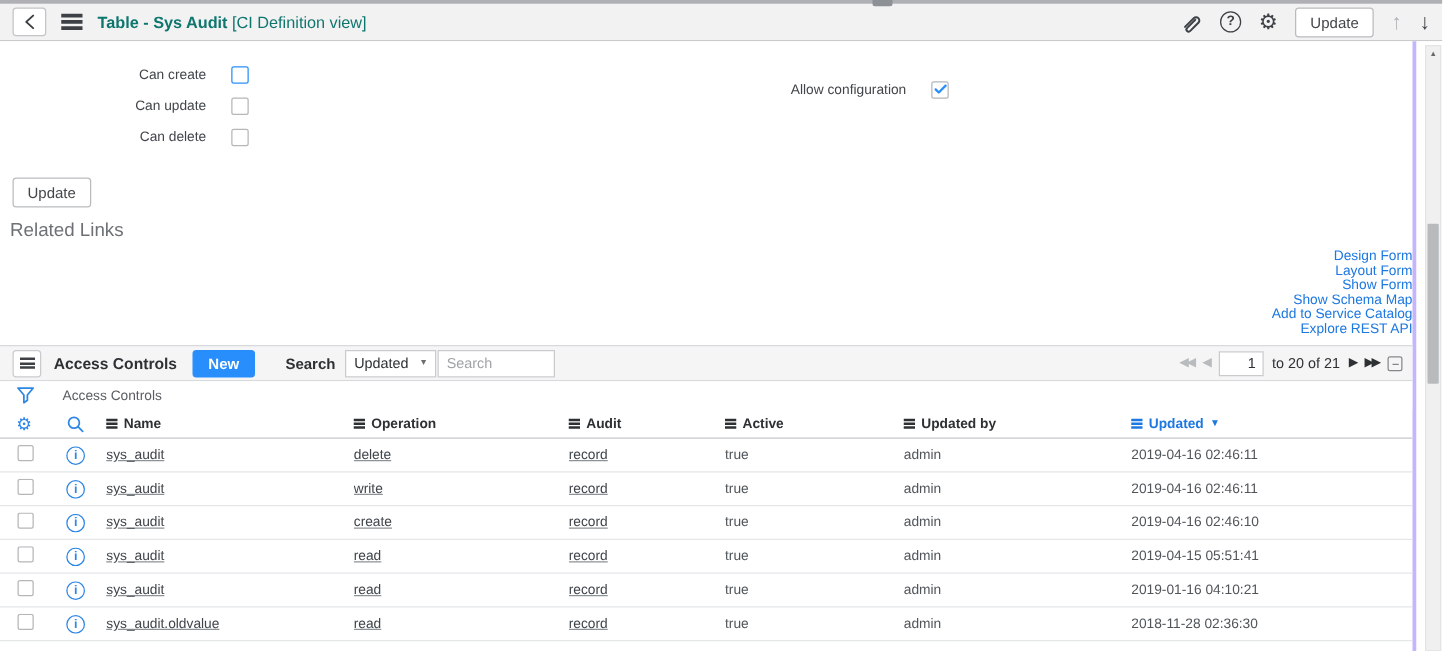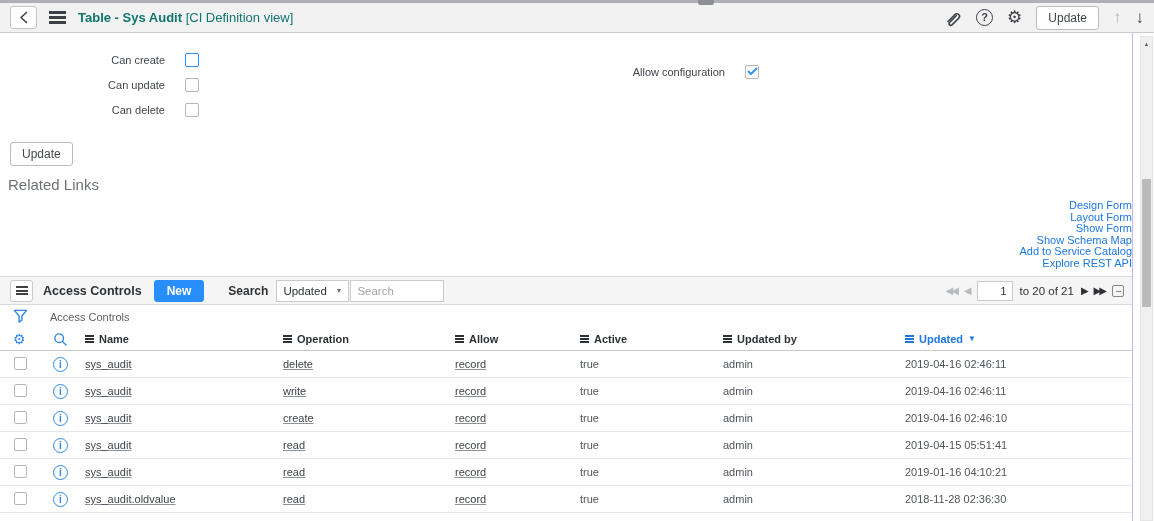--- a/index.html
+++ b/index.html
@@ -33,21 +33,21 @@
   .help-circle{width:17px;height:17px;border:1.6px solid #3d4145;border-radius:50%;
     font-size:11px;font-weight:bold;line-height:1;}
   .gear-glyph{font-size:17px;line-height:1;}
   .hdr-update{background:#fff;border:1px solid #b9bbbd;border-radius:3px;padding:4px 11px;
     font-size:12px;color:#43474b;cursor:pointer;font-family:inherit;}
   .arrow{font-size:17px;font-weight:bold;line-height:1;}
   .arrow.disabled{color:#b3b6b9;}
 
   
   .content{position:relative;width:1133px;height:488px;background:#fff;overflow:hidden;
-    border-right:1px solid #c4b5fd;}
+    border-right:3px solid #c4b5fd;}
 
   
   .form-area{position:relative;padding-top:14px;height:103px;}
   .field-row{display:flex;align-items:center;height:25px;}
   .field-label{width:185px;text-align:right;padding-right:20px;font-size:11px;color:#42464b;}
   .cb{display:inline-flex;align-items:center;justify-content:center;width:14px;height:14px;
     background:#fff;border:1px solid #b4b6b8;border-radius:2px;cursor:pointer;flex:0 0 auto;}
   .cb.focus{border-color:var(--accent);}
   .right-field{position:absolute;left:560px;top:26px;}
 
@@ -239,21 +239,21 @@
       <div class="hcell pad2">
         <span class="col-bars"></span>
         <span>Name</span>
       </div>
       <div class="hcell">
         <span class="col-bars"></span>
         <span>Operation</span>
       </div>
       <div class="hcell">
         <span class="col-bars"></span>
-        <span>Allow</span>
+        <span>Audit</span>
       </div>
       <div class="hcell">
         <span class="col-bars"></span>
         <span>Active</span>
       </div>
       <div class="hcell">
         <span class="col-bars"></span>
         <span>Updated by</span>
       </div>
       <div class="hcell sorted">

